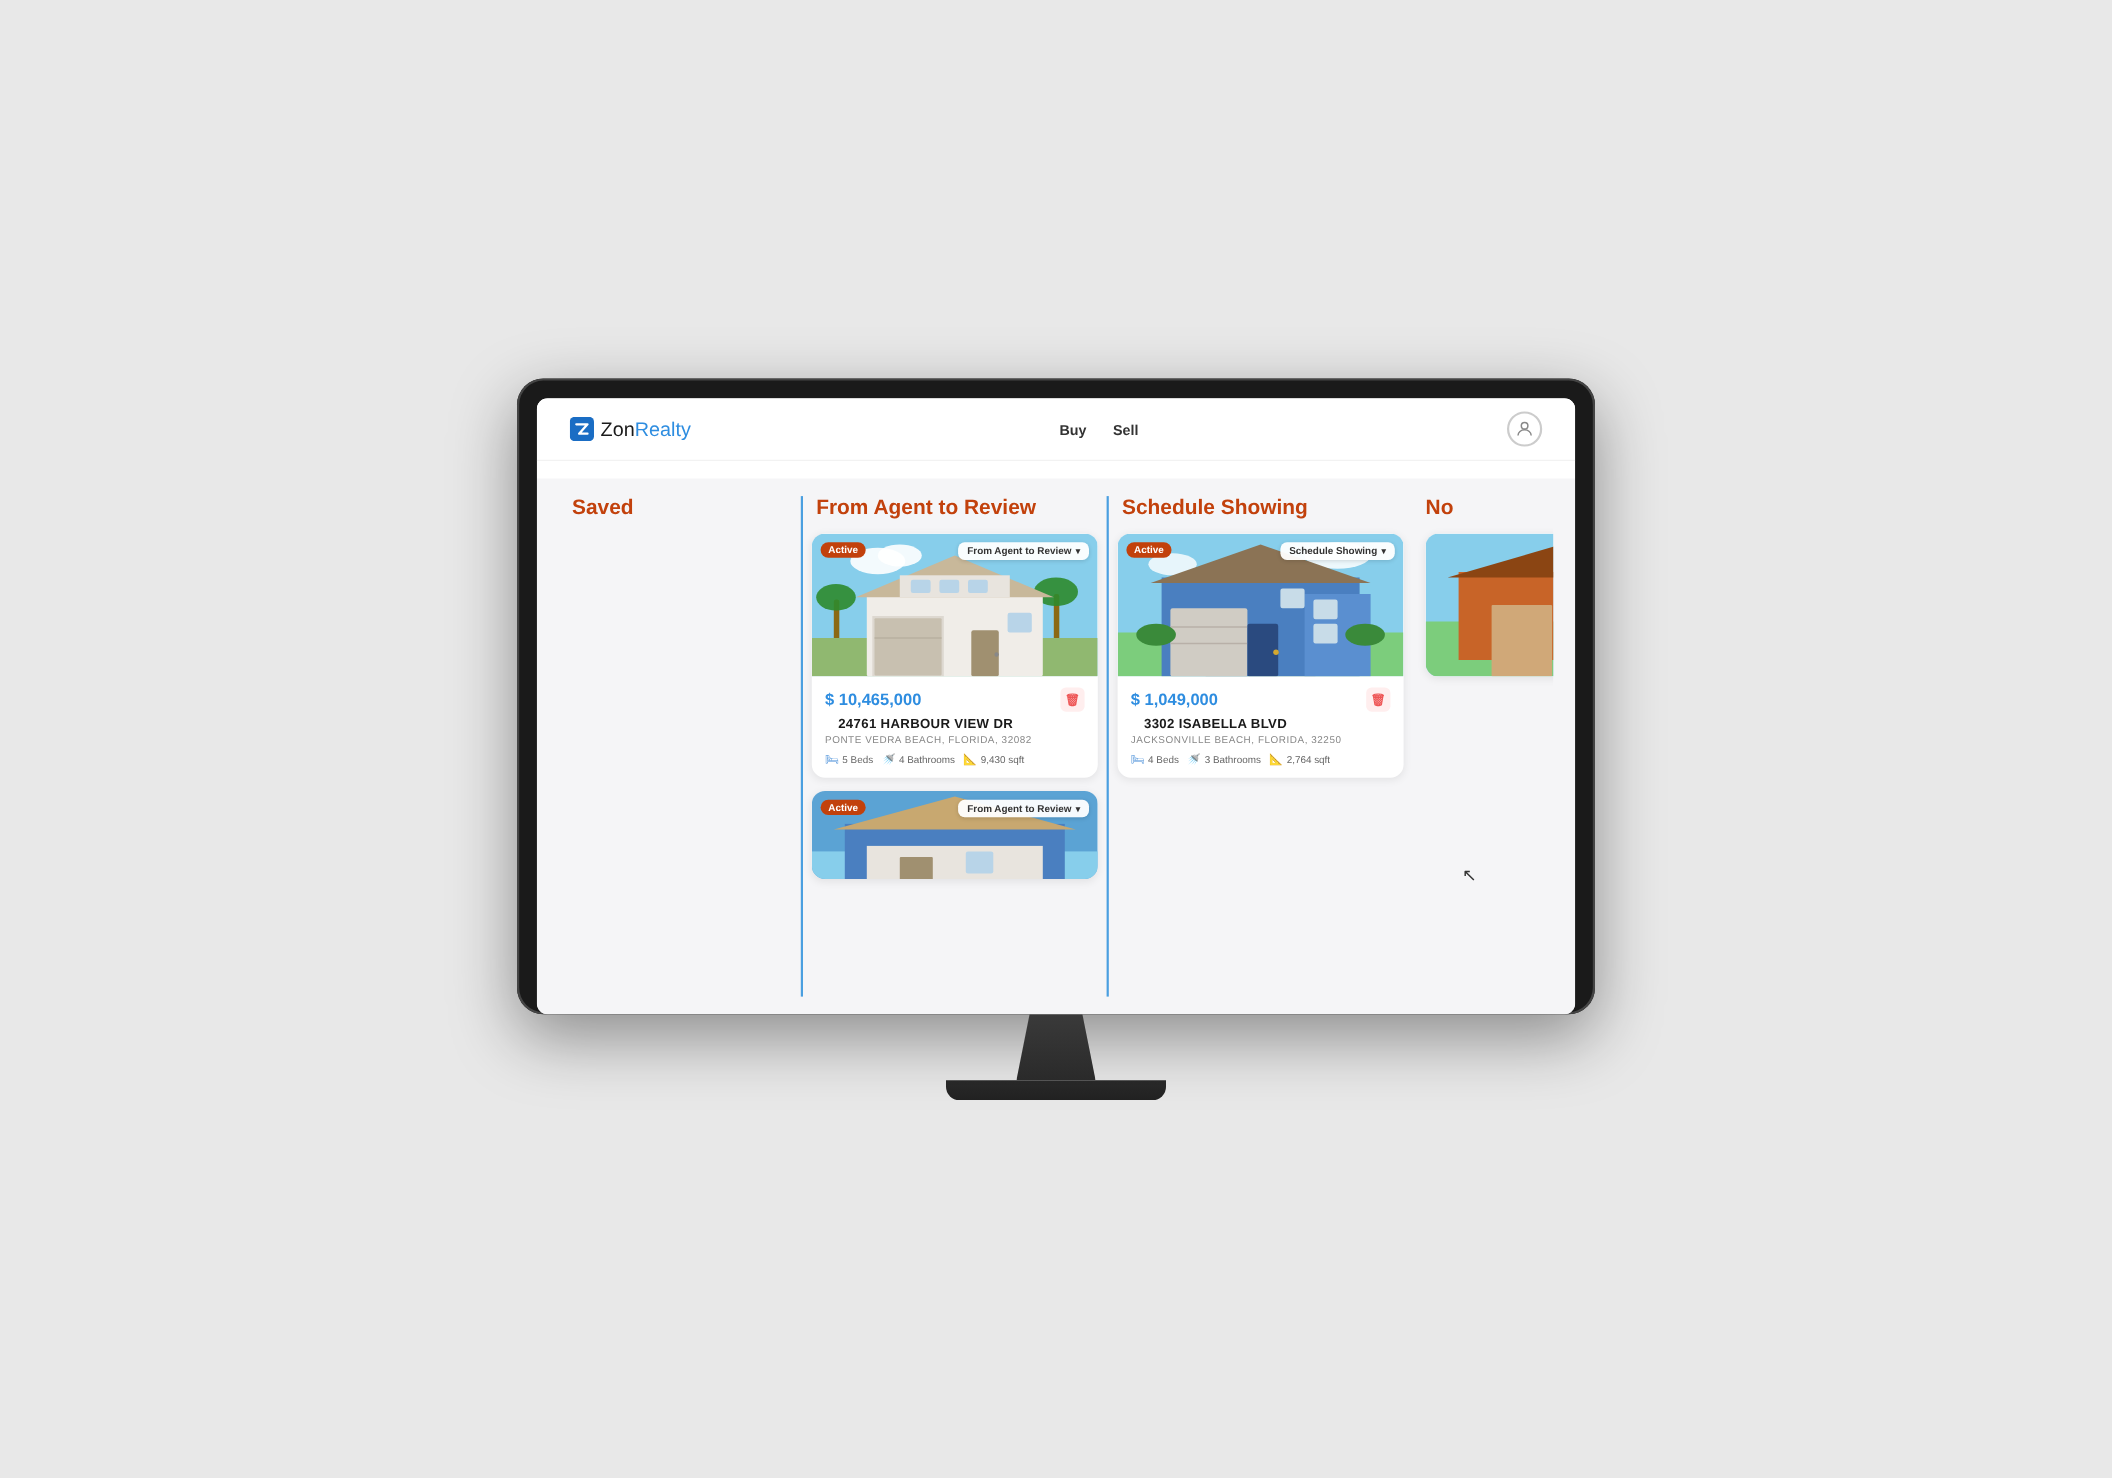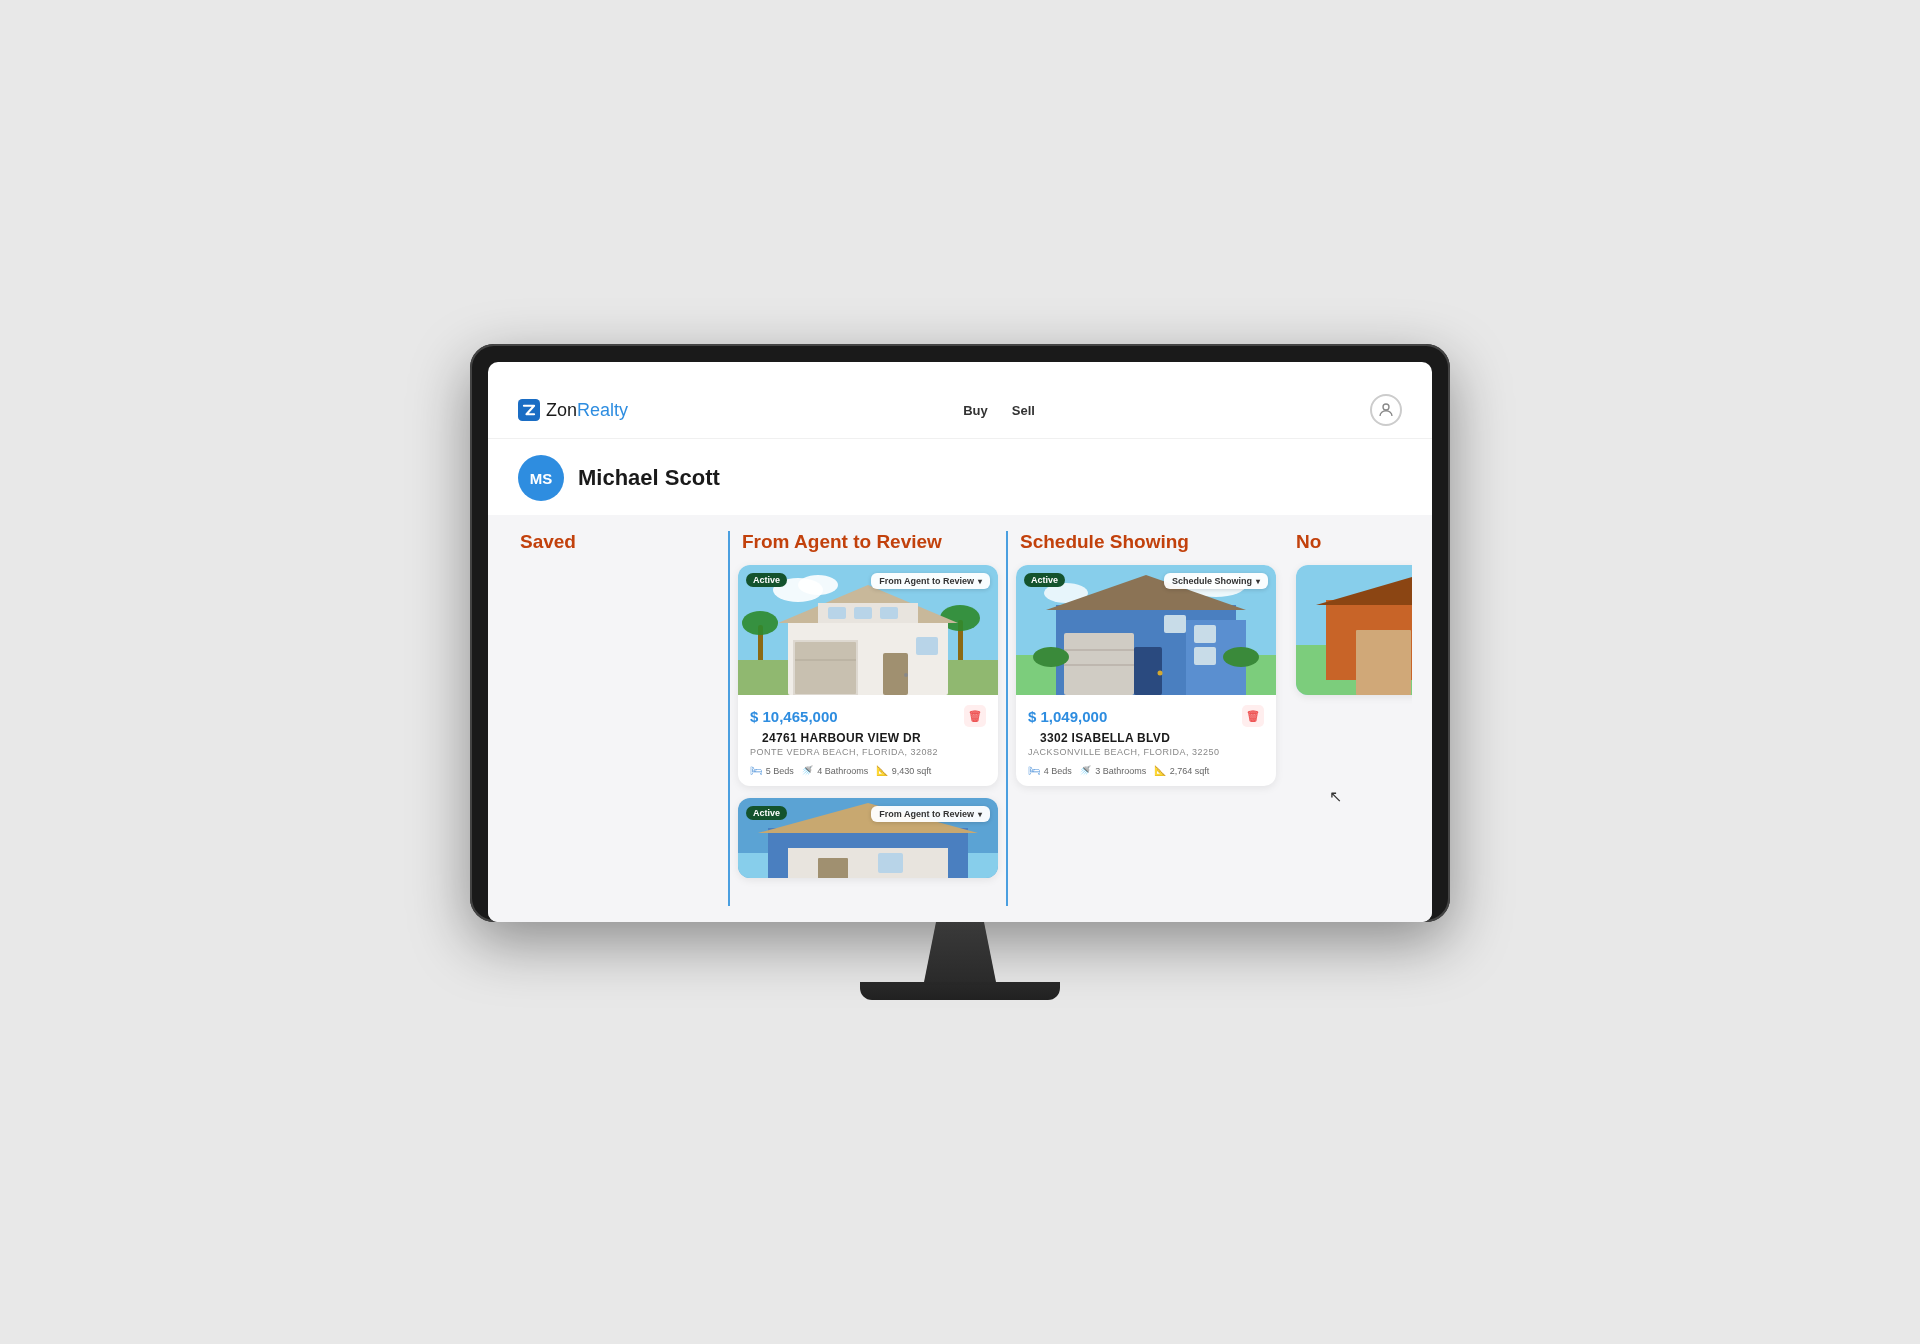--- a/index.html
+++ b/index.html
@@ -59,21 +59,20 @@
     }
 
     
     .top-nav {
       display: flex;
       align-items: center;
       justify-content: space-between;
       padding: 12px 30px;
       background: #fff;
       border-bottom: 1px solid #f0f0f0;
-      margin-top: 20px;
     }
 
     .logo {
       display: flex;
       align-items: center;
       gap: 6px;
     }
 
     .logo-z-shape {
       width: 22px;
@@ -233,21 +232,21 @@
       width: 100%;
       height: 130px;
       position: relative;
       overflow: hidden;
     }
 
     .card-badge-active {
       position: absolute;
       top: 8px;
       left: 8px;
-      background: #14532d;
+      background: #c2410c;
       color: white;
       font-size: 9px;
       font-weight: 700;
       padding: 2px 7px;
       border-radius: 10px;
       z-index: 2;
     }
 
     .card-status-dropdown {
       position: absolute;
@@ -368,24 +367,20 @@
             <div class="user-icon-btn">
               <svg width="18" height="18" viewBox="0 0 24 24" fill="none" stroke="#888" stroke-width="1.8">
                 <circle cx="12" cy="8" r="4"></circle>
                 <path d="M4 20c0-4 3.6-7 8-7s8 3 8 7"></path>
               </svg>
             </div>
           </div>
         </div>
 
         <div class="profile-section">
-          <div class="profile-header">
-            <div class="avatar">MS</div>
-            <span class="profile-name">Michael Scott</span>
-          </div>
 
         </div>
 
         <div class="board-container">
 
           <div class="board-column saved-column">
             <div class="column-title">Saved</div>
           </div>
 
           <div class="board-column">

